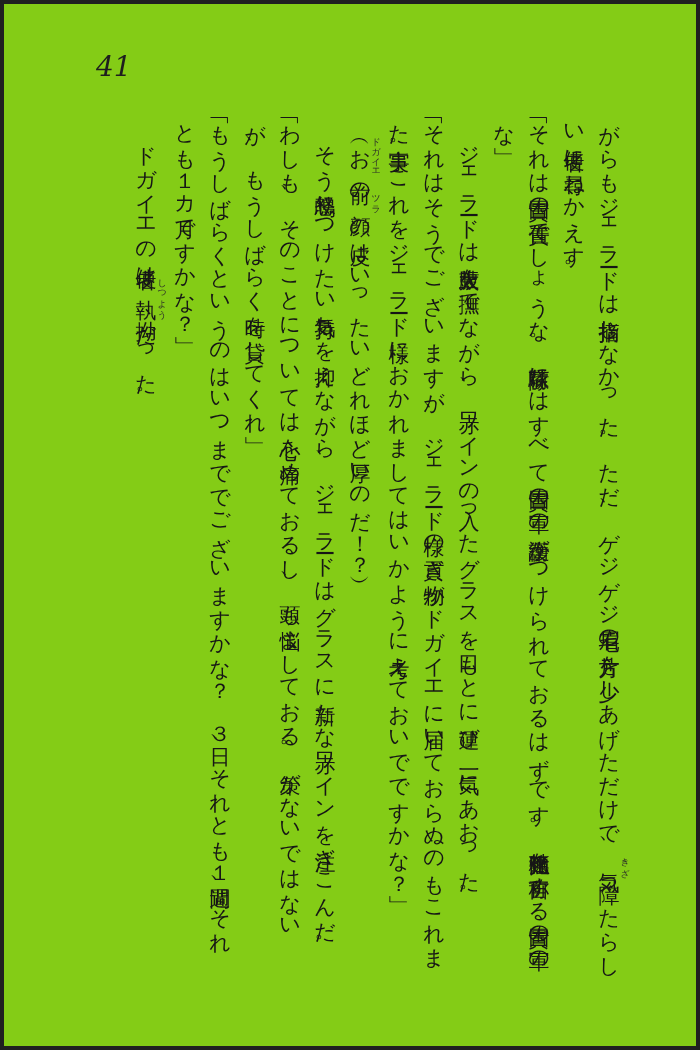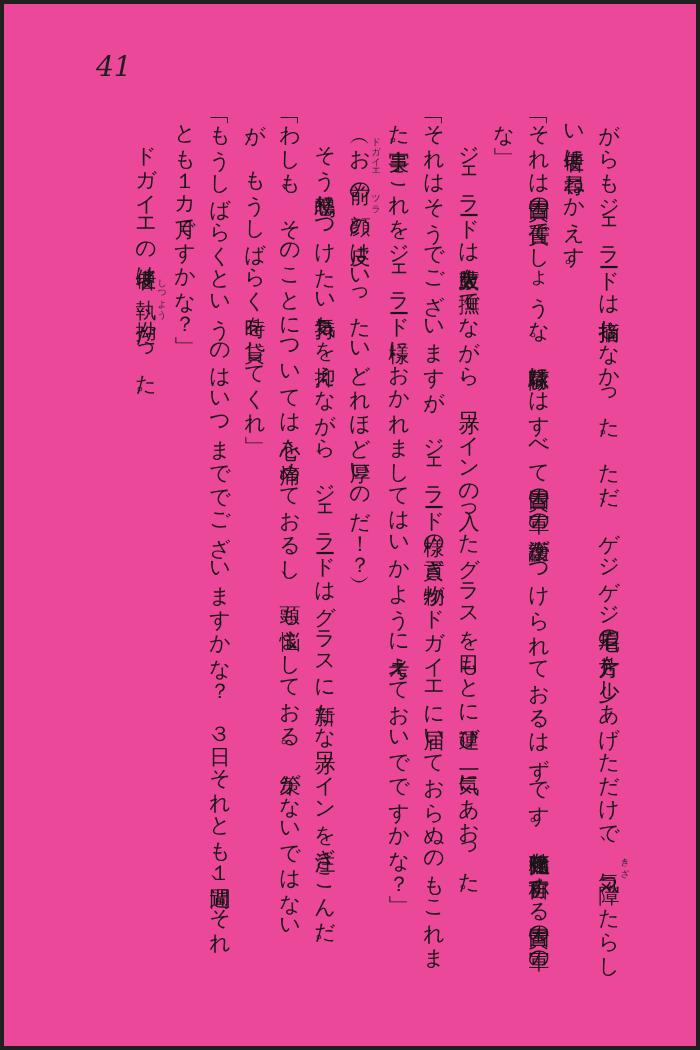--- a/index.html
+++ b/index.html
@@ -4,21 +4,21 @@
 <style>
   html, body {
     margin: 0;
     padding: 0;
     background: #e9e9e9;
   }
   .page {
     position: relative;
     width: 700px;
     height: 1050px;
-    background: #ec4899;
+    background: #84cc16;
     border: 4px solid #202020;
     box-sizing: border-box;
     overflow: hidden;
     font-family: "Liberation Serif", "DejaVu Serif", serif;
   }
   .page-number {
     position: absolute;
     left: 92px;
     top: 46px;
     font-style: italic;

